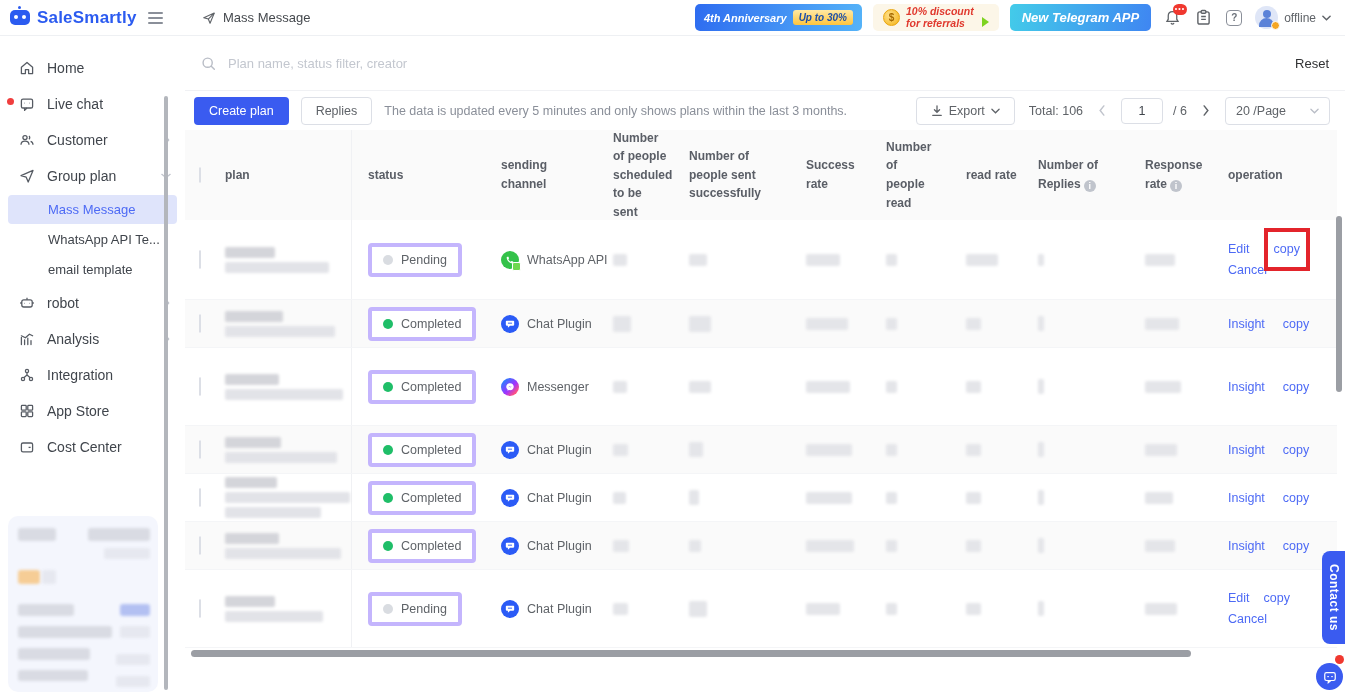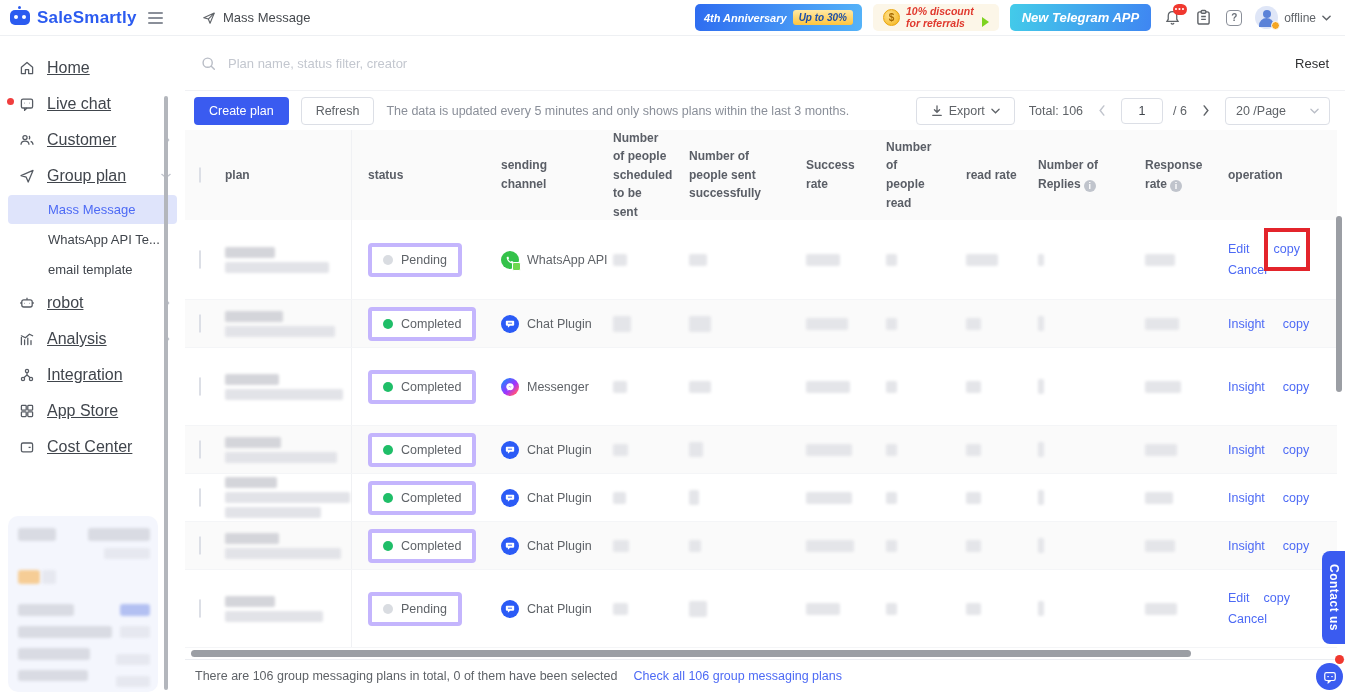--- a/index.html
+++ b/index.html
@@ -50,21 +50,21 @@
   .avatar .head { position:absolute; left:7.5px; top:4px; width:8px; height:8px; border-radius:50%; background:#5b82d8; }
   .avatar .body { position:absolute; left:4px; top:12px; width:15px; height:9px; border-radius:8px 8px 0 0; background:#5b82d8; }
   .avatar .dot { position:absolute; right:-2px; bottom:-1px; width:9px; height:9px; border-radius:50%;
       background:#f5a623; border:1.5px solid #fff; }
   .user-status { font-size:12px; color:#5f6368; }
 
   
   .sidebar { position:absolute; top:36px; left:0; width:185px; bottom:0; background:#fff; }
   .nav { padding-top:14px; }
   .nav-item { position:relative; height:36px; display:flex; align-items:center; gap:12px;
-      padding:0 14px 0 19px; font-size:16px; color:#40454c; cursor:pointer;text-decoration:underline; }
+      padding:0 14px 0 19px; font-size:14px; color:#40454c; cursor:pointer; }
   .nav-item .lbl { flex:1; white-space:nowrap; overflow:hidden; text-overflow:ellipsis; }
   .nav-item .chev { color:#c0c4cc; flex:0 0 auto; }
   .red-dot { position:absolute; left:7px; top:12px; width:7px; height:7px; border-radius:50%; background:#f03e3e; }
   .sub-item { height:29px; display:flex; align-items:center; margin:1px 8px; padding-left:40px;
       font-size:13px; color:#40454c; border-radius:4px; cursor:pointer; white-space:nowrap; overflow:hidden; }
   .sub-item.active { background:#dfe4fb; color:#4D6AF5; }
   .side-scroll { position:absolute; top:60px; bottom:2px; left:164px; width:4px; border-radius:2px; background:#b3b6bc; }
 
   .promo-card { position:absolute; left:8px; top:480px; width:150px; height:176px; background:#f4f6fd;
       border-radius:10px; overflow:hidden; }
@@ -374,21 +374,21 @@
             <circle cx="8" cy="8" r="5.5" fill="none" stroke="#b9bdc6" stroke-width="1.7"></circle>
             <path d="M12.3 12.3 L16 16" stroke="#b9bdc6" stroke-width="1.7" stroke-linecap="round"></path>
           </svg>
         <input type="text" placeholder="Plan name, status filter, creator" style="">
       </div>
       <span class="reset-link">Reset</span>
     </div>
 
     <div class="toolbar">
       <button class="btn-primary">Create plan</button>
-      <button class="btn-plain">Refresh</button>
+      <button class="btn-plain">Replies</button>
       <span class="toolbar-info">The data is updated every 5 minutes and only shows plans within the last 3 months.</span>
 
       <div class="toolbar-right">
         <button class="btn-plain export-btn">
           <svg width="12" height="12" viewBox="0 0 14 14">
               <path d="M7 1 V8 M4 5.5 L7 8.5 L10 5.5" fill="none" stroke="#5f6368" stroke-width="1.5" stroke-linecap="round"></path>
               <path d="M2 12 h10" stroke="#5f6368" stroke-width="1.5" stroke-linecap="round"></path>
             </svg>
           <span>Export</span>
           <svg width="9" height="6" viewBox="0 0 10 6">
@@ -796,24 +796,20 @@
         <div class="c-op ops">
           <div class="ops-line"><a>Edit</a><a>copy</a></div>
           <div class="ops-line"><a>Cancel</a></div>
         </div>
       </div>
     </div>
 
     <div class="hscroll"></div>
     <div class="vscroll"></div>
 
-    <div class="table-footer">
-      <span>There are 106 group messaging plans in total, 0 of them have been selected</span>
-      <a>Check all 106 group messaging plans</a>
-    </div>
   </div>
 
   <div class="contact-tab">
     <span>Contact us</span>
   </div>
   <span class="contact-dot"></span>
   <div class="contact-bubble">
     <svg width="14" height="14" viewBox="0 0 16 16">
         <rect x="2" y="3" width="12" height="9" rx="2" fill="none" stroke="#fff" stroke-width="1.4"></rect>
         <path d="M6 12 L6 14.5 L9 12" fill="none" stroke="#fff" stroke-width="1.4"></path>

